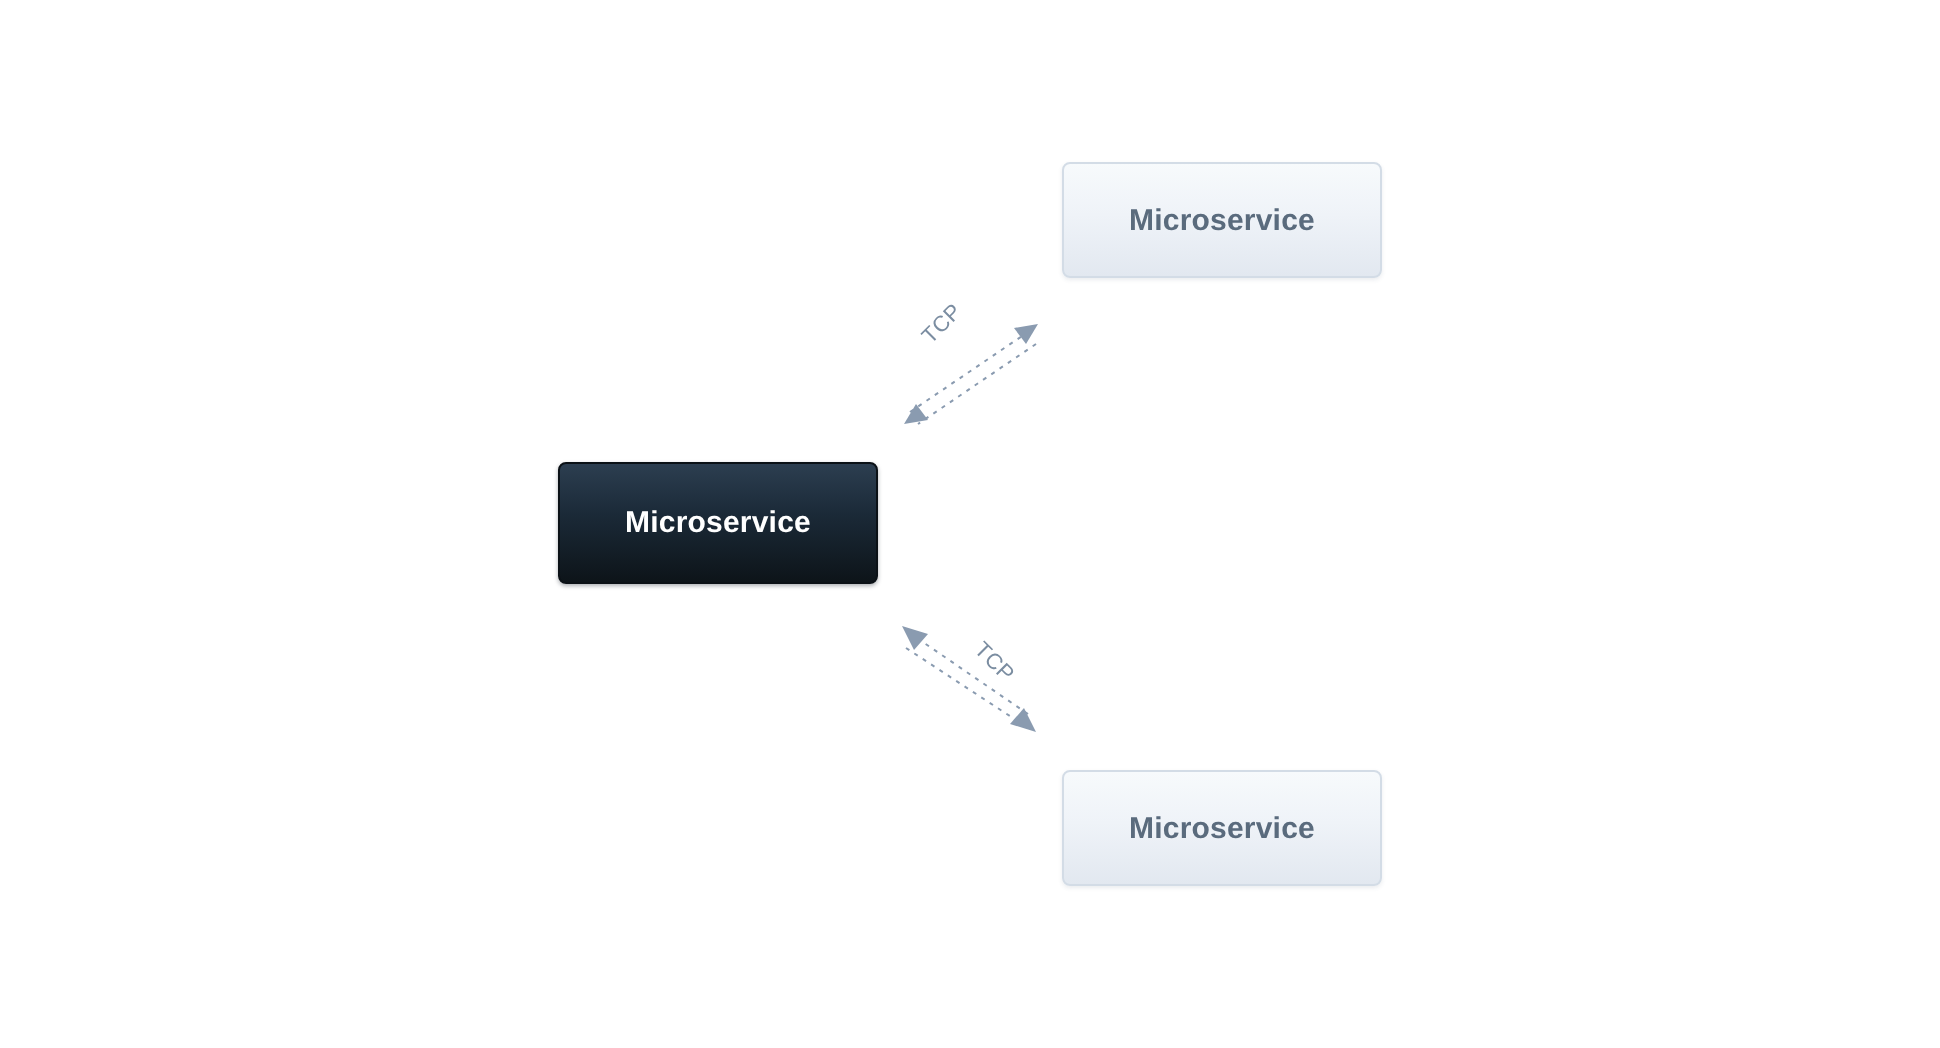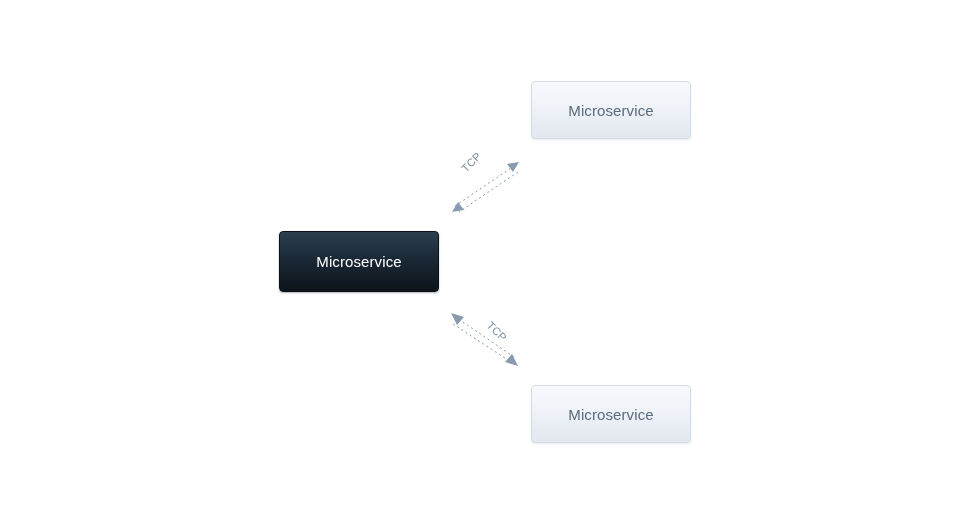--- a/index.html
+++ b/index.html
@@ -25,20 +25,21 @@
   .node {
     position: absolute;
     box-sizing: border-box;
     display: flex;
     align-items: center;
     justify-content: center;
     border-radius: 4px;
     letter-spacing: 0.1px;
     white-space: nowrap;
     user-select: none;
+    font-weight: bold;
   }
 
   .node-dark {
     background: linear-gradient(to bottom, #2c3e50 0%, #1b2a38 42%, #0d1419 100%);
     color: #ffffff;
     font-size: 15px;
     border: 1px solid #0b1116;
     box-shadow: 0 1px 2px rgba(16, 27, 38, 0.35);
   }
 

